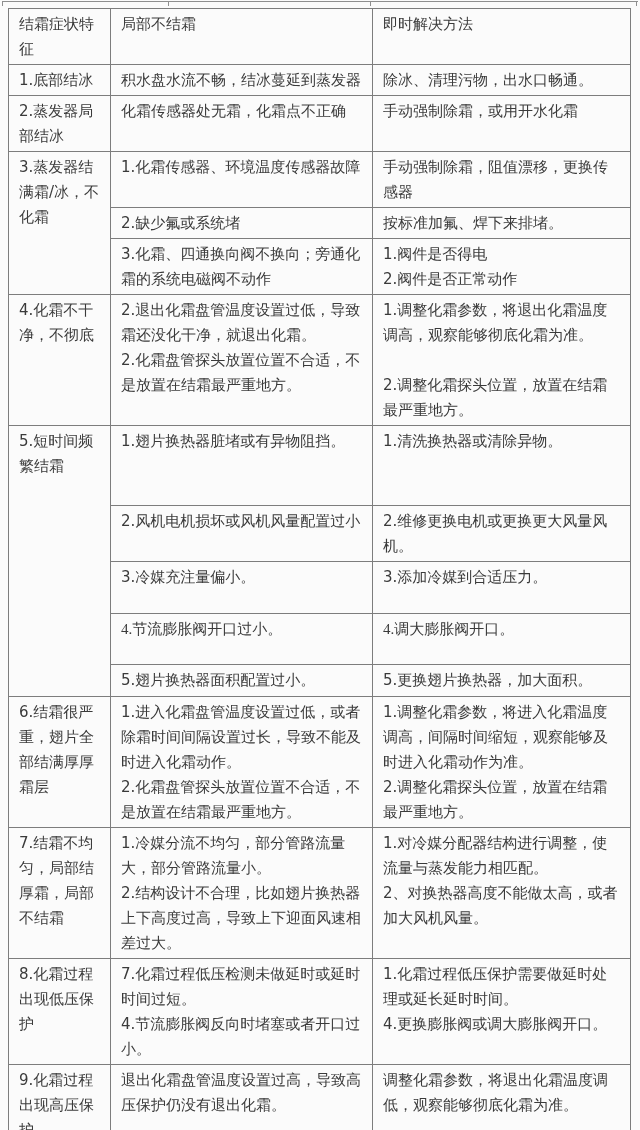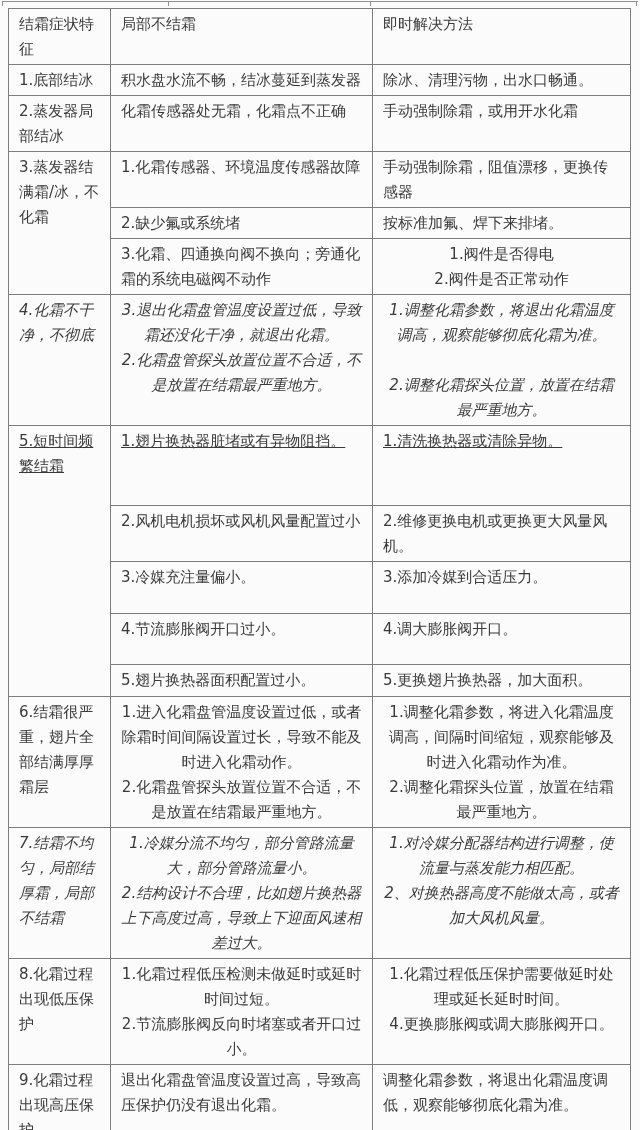--- a/index.html
+++ b/index.html
@@ -57,40 +57,39 @@
     border: 1px solid #7d7d7d;
     vertical-align: top;
     padding: 3px 10px 2px 10px;
     font-weight: normal;
     text-align: left;
     overflow: hidden;
     word-break: break-all;
   }
   table.frost p {
     margin: 0;
-    text-align: center;
   }
   table.frost p.gap-above {
     margin-top: 25px;
   }
   
   tr.rh-header { height: 49px; }
   tr.rh-1  { height: 28px; }
   tr.rh-2  { height: 48px; }
   tr.rh-3a { height: 30px; }
   tr.rh-3b { height: 27px; }
   tr.rh-3c { height: 48px; }
-  tr.rh-4  { height: 122px; font-style: italic; }
-  tr.rh-5a { height: 80px; text-decoration: underline; }
+  tr.rh-4  { height: 122px; }
+  tr.rh-5a { height: 80px; }
   tr.rh-5b { height: 50px; }
   tr.rh-5c { height: 52px; }
-  tr.rh-5d { height: 51px; }
+  tr.rh-5d { height: 51px; font-family: Liberation Serif, serif; }
   tr.rh-5e { height: 32px; }
   tr.rh-6  { height: 123px; }
-  tr.rh-7  { height: 124px; font-style: italic; }
+  tr.rh-7  { height: 124px; }
   tr.rh-8  { height: 103px; }
   tr.rh-9  { height: 76px; }
 </style>
 </head>
 <body>
 
 <div class="page">
 
   <div class="top-fragment"></div>
   <div class="tick t1"></div>
@@ -137,21 +136,21 @@
       <td>3.化霜、四通换向阀不换向；旁通化霜的系统电磁阀不动作</td>
       <td>
         <p>1.阀件是否得电</p>
         <p>2.阀件是否正常动作</p>
       </td>
     </tr>
 
     <tr class="rh-4">
       <td>4.化霜不干净，不彻底</td>
       <td>
-        <p>3.退出化霜盘管温度设置过低，导致霜还没化干净，就退出化霜。</p>
+        <p>2.退出化霜盘管温度设置过低，导致霜还没化干净，就退出化霜。</p>
         <p>2.化霜盘管探头放置位置不合适，不是放置在结霜最严重地方。</p>
       </td>
       <td>
         <p>1.调整化霜参数，将退出化霜温度调高，观察能够彻底化霜为准。</p>
         <p class="gap-above">2.调整化霜探头位置，放置在结霜最严重地方。</p>
       </td>
     </tr>
 
     <tr class="rh-5a">
       <td rowspan="5">5.短时间频繁结霜</td>
@@ -195,22 +194,22 @@
       </td>
       <td>
         <p>1.对冷媒分配器结构进行调整，使流量与蒸发能力相匹配。</p>
         <p>2、对换热器高度不能做太高，或者加大风机风量。</p>
       </td>
     </tr>
 
     <tr class="rh-8">
       <td>8.化霜过程出现低压保护</td>
       <td>
-        <p>1.化霜过程低压检测未做延时或延时时间过短。</p>
-        <p>2.节流膨胀阀反向时堵塞或者开口过小。</p>
+        <p>7.化霜过程低压检测未做延时或延时时间过短。</p>
+        <p>4.节流膨胀阀反向时堵塞或者开口过小。</p>
       </td>
       <td>
         <p>1.化霜过程低压保护需要做延时处理或延长延时时间。</p>
         <p>4.更换膨胀阀或调大膨胀阀开口。</p>
       </td>
     </tr>
 
     <tr class="rh-9">
       <td>9.化霜过程出现高压保护</td>
       <td>退出化霜盘管温度设置过高，导致高压保护仍没有退出化霜。</td>

